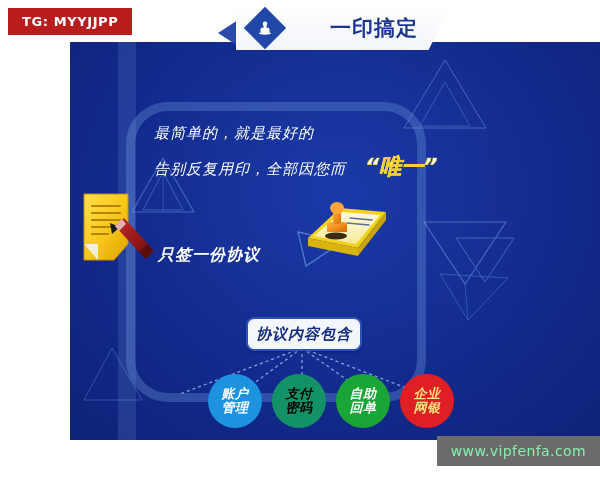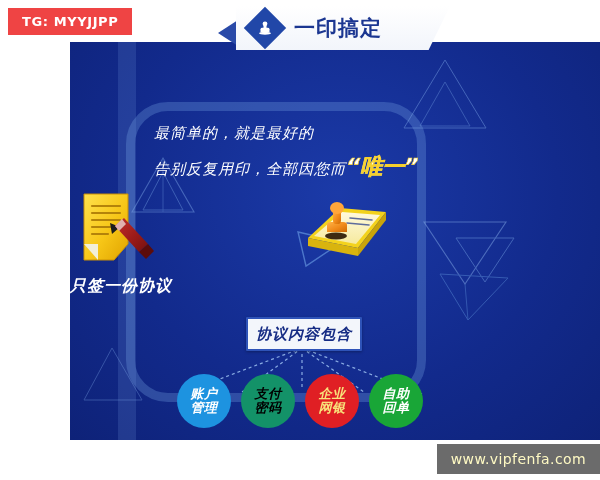--- a/index.html
+++ b/index.html
@@ -85,20 +85,21 @@
   .ribbon-body {
     position: absolute;
     left: 0; top: 0;
     width: 214px;
     height: 44px;
     background: linear-gradient(180deg,#ffffff 0%, #f2f5fb 100%);
     clip-path: polygon(0 0, 100% 0, 90% 100%, 0 100%);
     display: flex;
     align-items: center;
     box-shadow: 0 2px 4px rgba(0,0,0,0.25);
+    gap: 36px;
   }
   .ribbon-diamond {
     width: 30px; height: 30px;
     margin-left: 14px;
     background: #2147a8;
     transform: rotate(45deg);
     display: flex;
     align-items: center;
     justify-content: center;
     flex: none;
@@ -134,58 +135,58 @@
     white-space: nowrap;
     display: flex;
     align-items: baseline;
     text-align: right;
   }
   .highlight-word {
     font-size: 22px;
     font-weight: bold;
     color: #ffffff;
     -webkit-text-stroke: 0.6px #f6d02b;
-    margin-left: 0;
+    margin-left: 19px;
     letter-spacing: 0px;
   }
 
   
   .features {
     position: absolute;
     left: 0; top: 148px;
     width: 460px;
     display: flex;
     z-index: 5;
   }
   .feature {
     width: 50%;
     display: flex;
-    flex-direction: column;
-    align-items: flex-start;
+    flex-direction: row;
+    align-items: flex-end;
   }
   .feature .art { height: 76px; display:flex; align-items:flex-end; }
   .feature .cap {
     margin-top: 10px;
     font-size: 16px;
     font-weight: bold;
     color: #ffffff;
     letter-spacing: 1px;
     white-space: nowrap;
   }
 
   
   .center-box {
     position: absolute;
     left: 176px;
     top: 275px;
     width: 112px;
     height: 30px;
     background: #f3f6fb;
     border: 2px solid #2e53b8;
-    border-radius: 1px;
+    border-radius: 8px;
     display: flex;
     align-items: center;
     justify-content: center;
     z-index: 6;
     box-shadow: 0 1px 3px rgba(0,0,0,0.3);
   }
   .center-box span {
     font-size: 15px;
     font-weight: bold;
     color: #162c84;
@@ -205,20 +206,21 @@
   
   .bubbles {
     position: absolute;
     left: 0;
     top: 332px;
     width: 460px;
     display: flex;
     justify-content: center;
     gap: 10px;
     z-index: 5;
+    padding-left: 31px;
   }
   .bubble {
     width: 54px;
     height: 54px;
     border-radius: 50%;
     display: flex;
     flex-direction: column;
     align-items: center;
     justify-content: center;
     line-height: 1.08;
@@ -226,35 +228,35 @@
     font-weight: bold;
     letter-spacing: 0.5px;
   }
   .bubble span { display: block; white-space: nowrap; }
 
   
   .tg-badge {
     position: absolute;
     left: 8px;
     top: 8px;
-    background: #ef4444;
+    background: #b91c1c;
     color: #ffffff;
     font-size: 13px;
     font-weight: bold;
     letter-spacing: 0.6px;
     padding: 6px 14px 6px 14px;
     z-index: 20;
     white-space: nowrap;
   }
   .site-badge {
     position: absolute;
     right: 0px;
-    bottom: 6px;
+    bottom: 14px;
     background: #6b6b6b;
-    color: #fef9c3;
+    color: #86efac;
     font-size: 14px;
     letter-spacing: 0.4px;
     padding: 7px 14px;
     z-index: 20;
     white-space: nowrap;
     text-align: center;
   }
 </style>
 </head>
 <body>
@@ -393,27 +395,27 @@
 
     <div class="bubbles">
       <div class="bubble" style="background:#1d93e0;color:#ffffff;">
         <span>账户</span>
         <span>管理</span>
       </div>
       <div class="bubble" style="background:#139268;color:#000000;">
         <span>支付</span>
         <span>密码</span>
       </div>
+      <div class="bubble" style="background:#19a637;color:#ffffff;">
+        <span>自助</span>
+        <span>回单</span>
+      </div>
       <div class="bubble" style="background:#e01f24;color:#f8e27a;">
         <span>企业</span>
         <span>网银</span>
-      </div>
-      <div class="bubble" style="background:#19a637;color:#ffffff;">
-        <span>自助</span>
-        <span>回单</span>
       </div>
     </div>
 
   </div>
 
   <div class="ribbon">
     <div class="ribbon-tail"></div>
     <div class="ribbon-body">
       <div class="ribbon-diamond">
         <svg width="17" height="17" viewBox="0 0 17 17">

